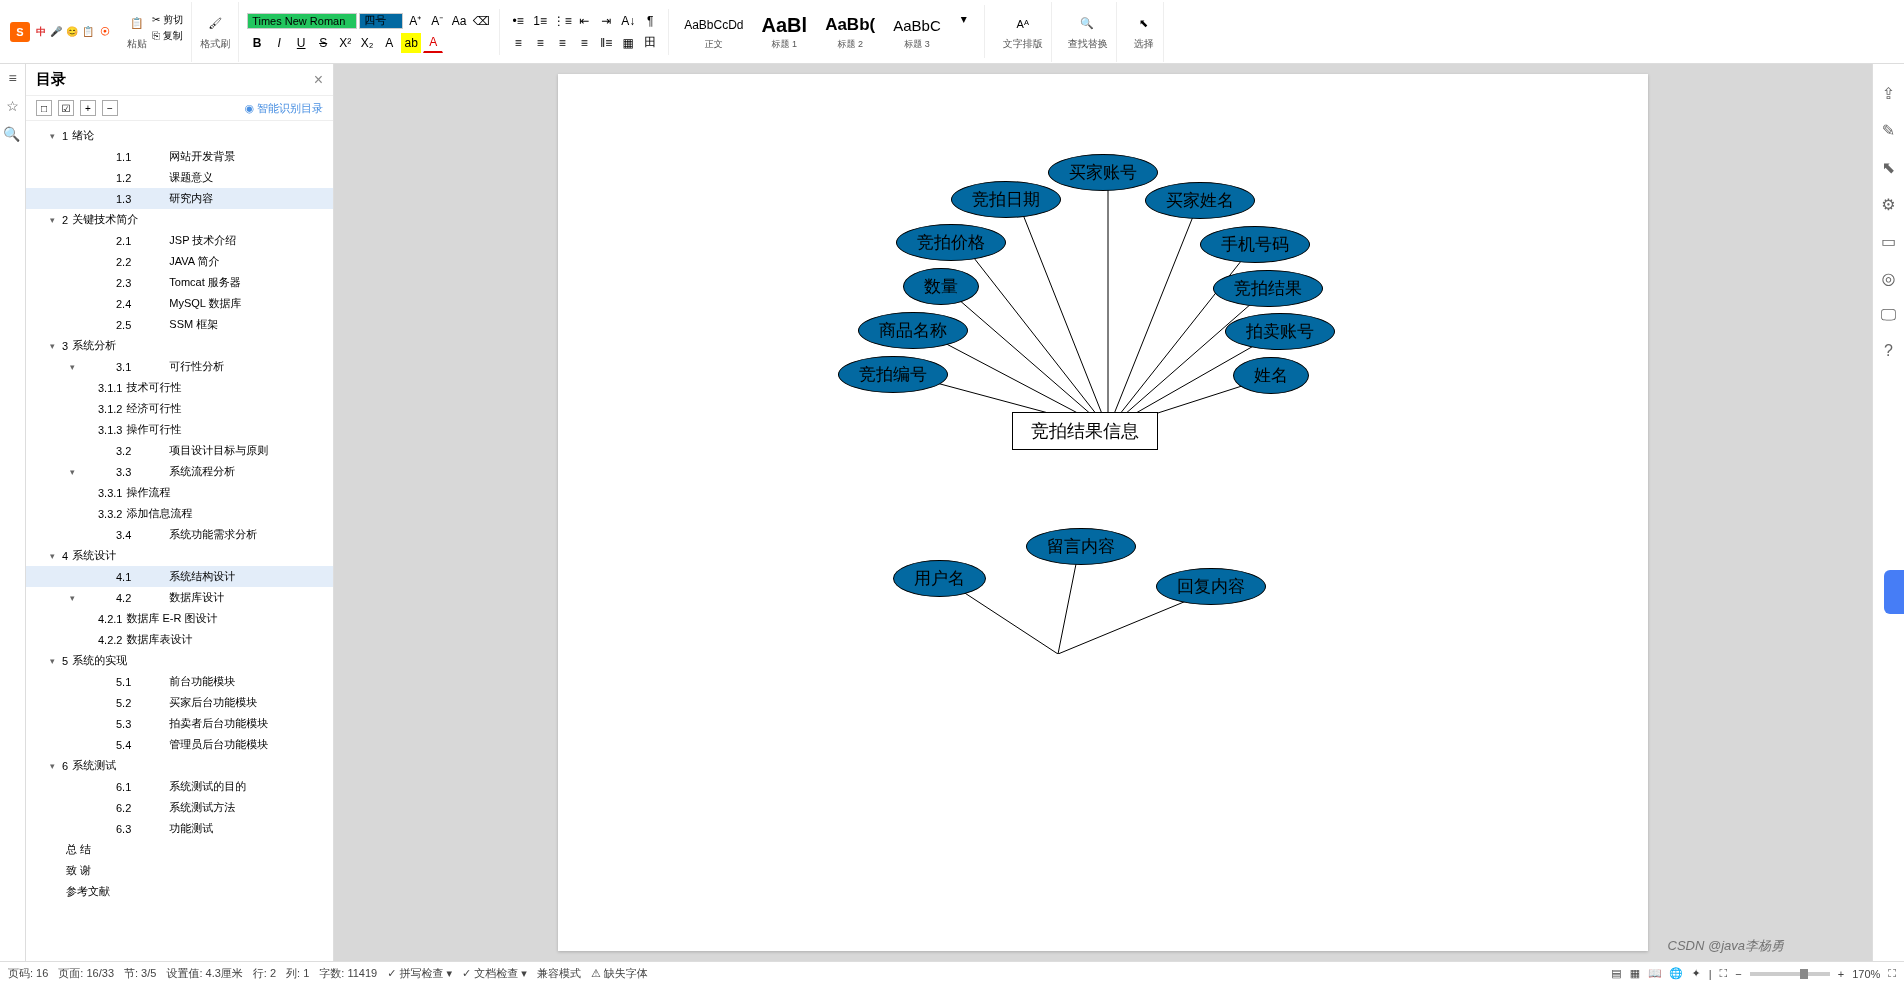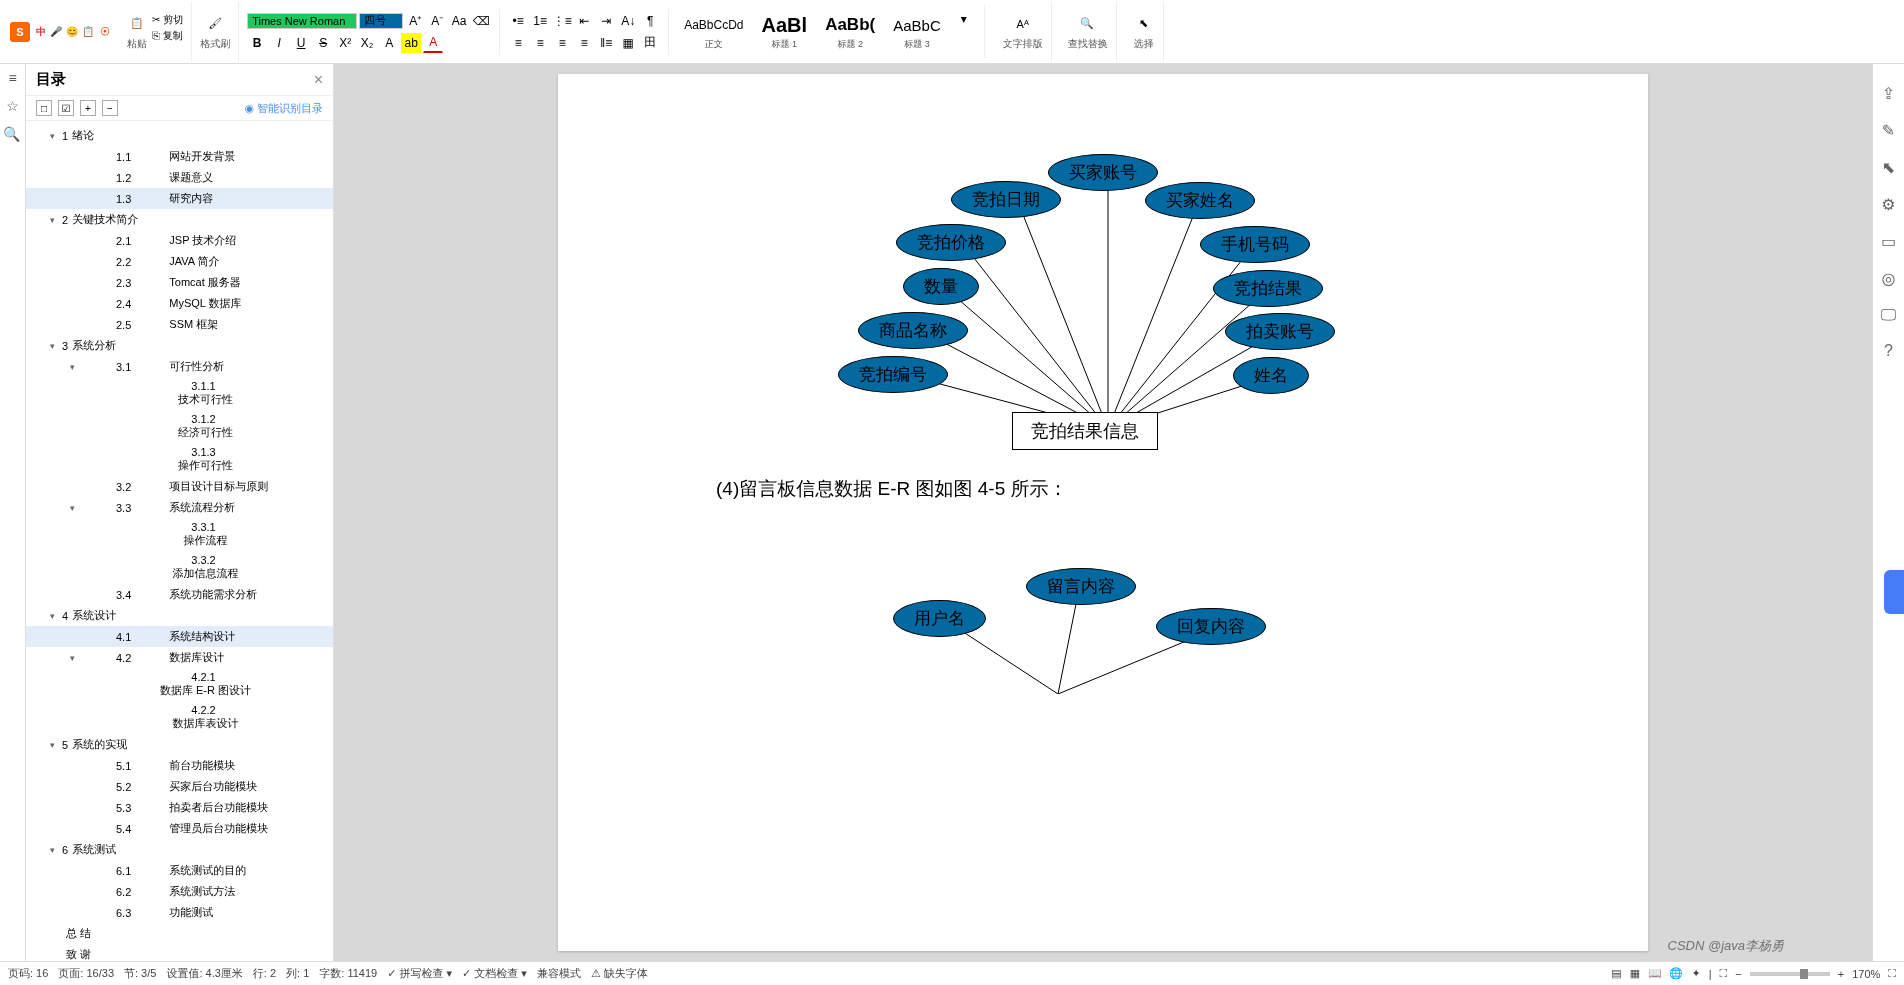--- a/index.html
+++ b/index.html
@@ -41,21 +41,21 @@
 .outline-tools-left { display: flex; gap: 6px; }
 .outline-tools-left span { width: 16px; height: 16px; border: 1px solid #aaa; cursor: pointer; display: inline-flex; align-items: center; justify-content: center; font-size: 10px; }
 .smart-outline { color: #4a90e2; font-size: 11px; cursor: pointer; display: flex; align-items: center; gap: 3px; }
 .outline-tree { flex: 1; overflow-y: auto; padding: 4px 0; font-size: 11px; }
 .tree-item { padding: 3px 8px; cursor: pointer; display: flex; align-items: center; white-space: nowrap; }
 .tree-item.selected { background: #e3edf9; }
 .tree-item .chevron { width: 12px; display: inline-block; color: #666; font-size: 9px; }
 .tree-item .num { margin-right: 4px; }
 .indent-1 { padding-left: 24px; }
 .indent-2 { padding-left: 44px; gap: 34px; }
-.indent-3 { padding-left: 60px; flex-direction: column; }
+.indent-3 { padding-left: 60px; }
 
 .doc-area { flex: 1; background: #d8d8d8; overflow: auto; position: relative; display: flex; justify-content: center; }
 .page { width: 1090px; background: #fff; margin: 10px 0; padding: 40px 120px; position: relative; box-shadow: 0 1px 3px rgba(0,0,0,0.2); }
 
 .er-diagram { position: relative; height: 340px; margin: 10px 0; }
 .er-ellipse { position: absolute; border: 1.5px solid #000; border-radius: 50%; background: #0369a1; display: flex; align-items: center; justify-content: center; font-size: 17px; padding: 6px 20px; }
 .er-rect { position: absolute; border: 1.5px solid #000; background: #fff; display: flex; align-items: center; justify-content: center; font-size: 18px; padding: 6px 18px; }
 .er-svg { position: absolute; top: 0; left: 0; pointer-events: none; }
 
 .caption { text-align: center; font-size: 18px; font-weight: bold; margin: 12px 0 20px; }
@@ -427,21 +427,20 @@
         <div class="er-ellipse" style="left:273px;top:57px">竞拍日期</div>
         <div class="er-ellipse" style="left:370px;top:30px">买家账号</div>
         <div class="er-ellipse" style="left:467px;top:58px">买家姓名</div>
         <div class="er-ellipse" style="left:522px;top:102px">手机号码</div>
         <div class="er-ellipse" style="left:535px;top:146px">竞拍结果</div>
         <div class="er-ellipse" style="left:547px;top:189px">拍卖账号</div>
         <div class="er-ellipse" style="left:555px;top:233px">姓名</div>
         <div class="er-rect" style="left:334px;top:288px">竞拍结果信息</div>
       </div>
 
-      <div class="body-text">(4)留言板信息数据 E-R 图如图 4-5 所示：</div>
 
       <div class="er-diagram" style="height:180px">
         <svg class="er-svg" width="860" height="180">
           <g stroke="#000" stroke-width="1">
             <line x1="380" y1="180" x2="270" y2="108"></line>
             <line x1="380" y1="180" x2="400" y2="80"></line>
             <line x1="380" y1="180" x2="530" y2="118"></line>
           </g>
         </svg>
         <div class="er-ellipse" style="left:215px;top:86px">用户名</div>

